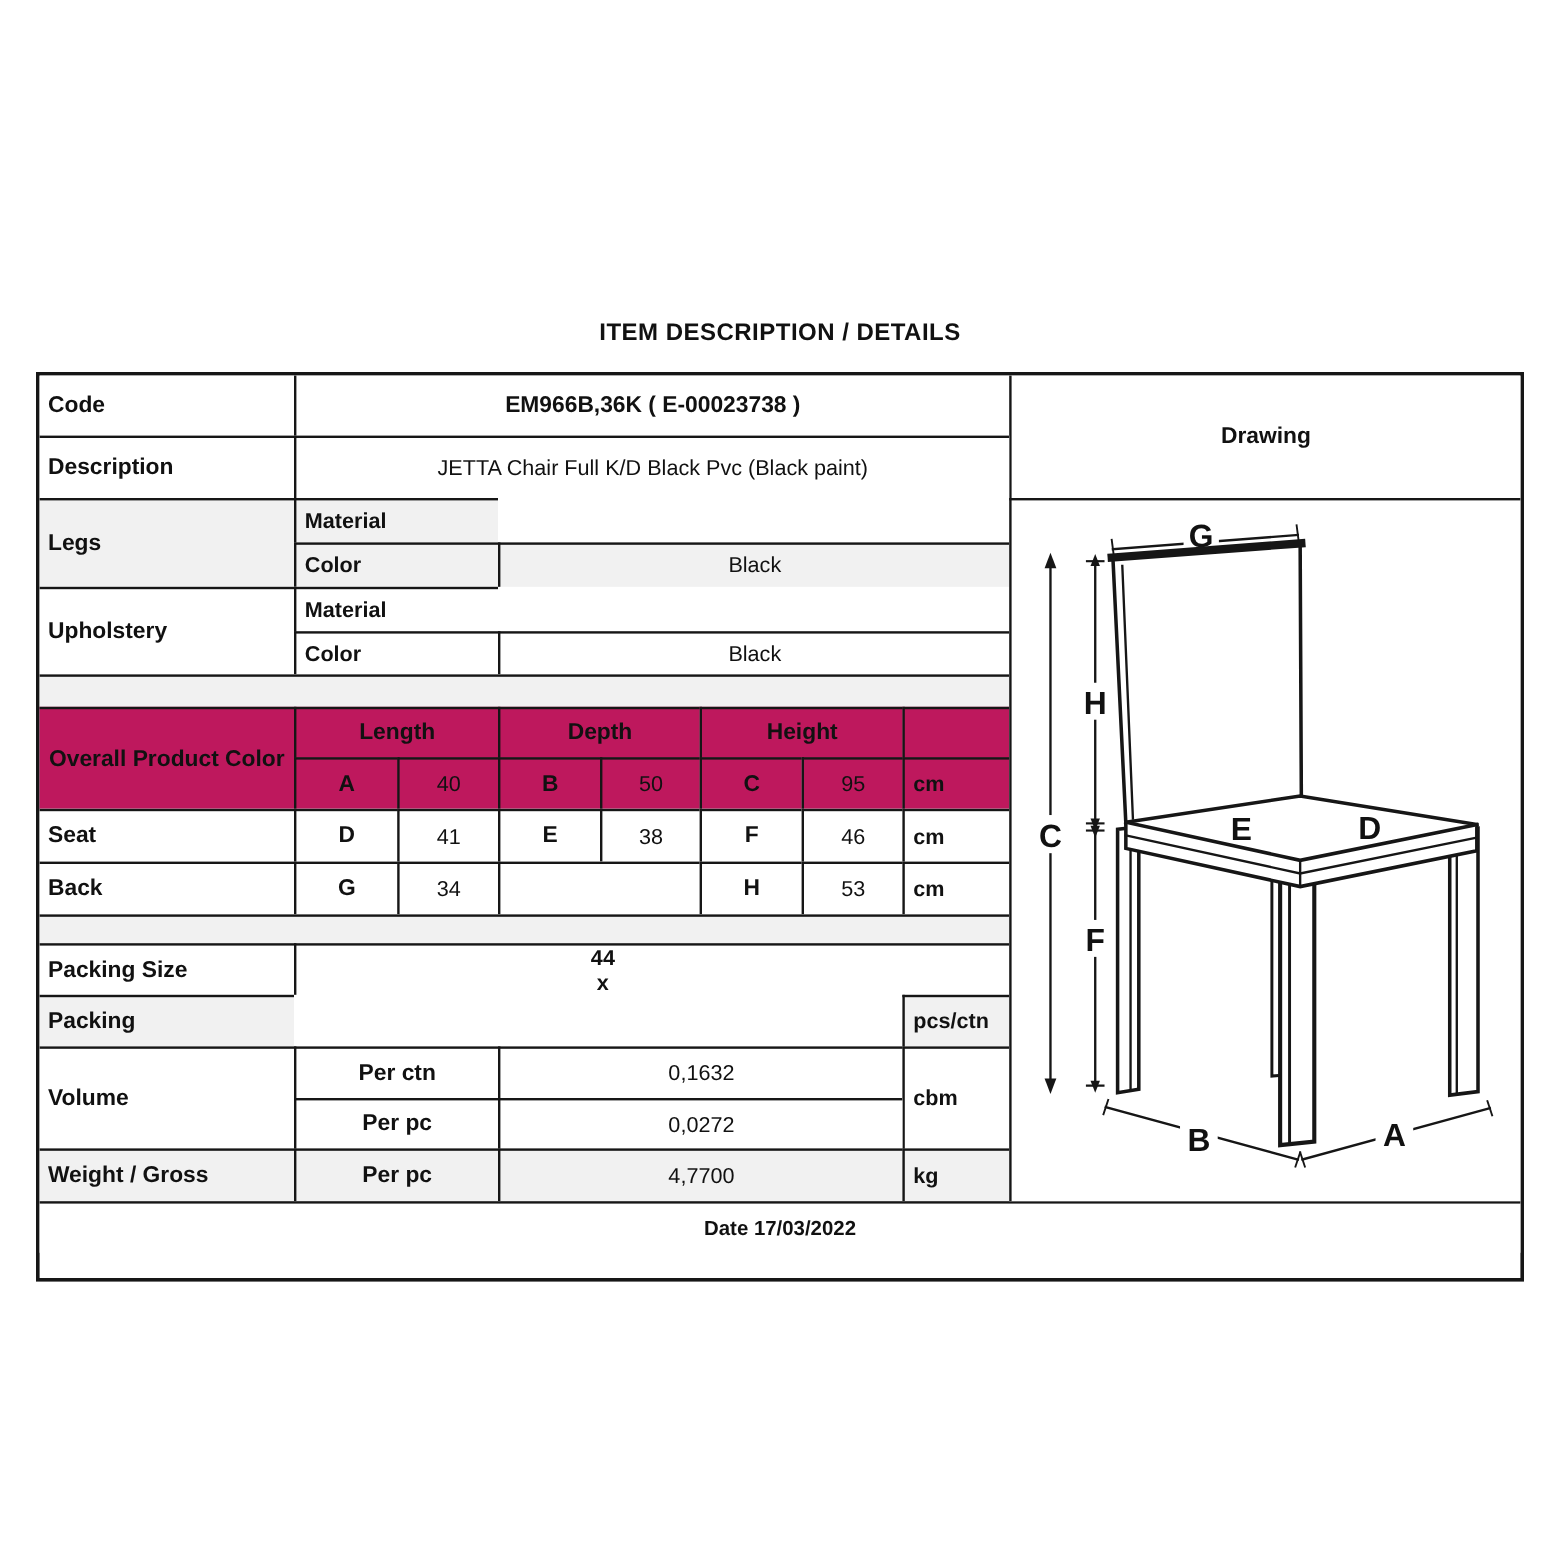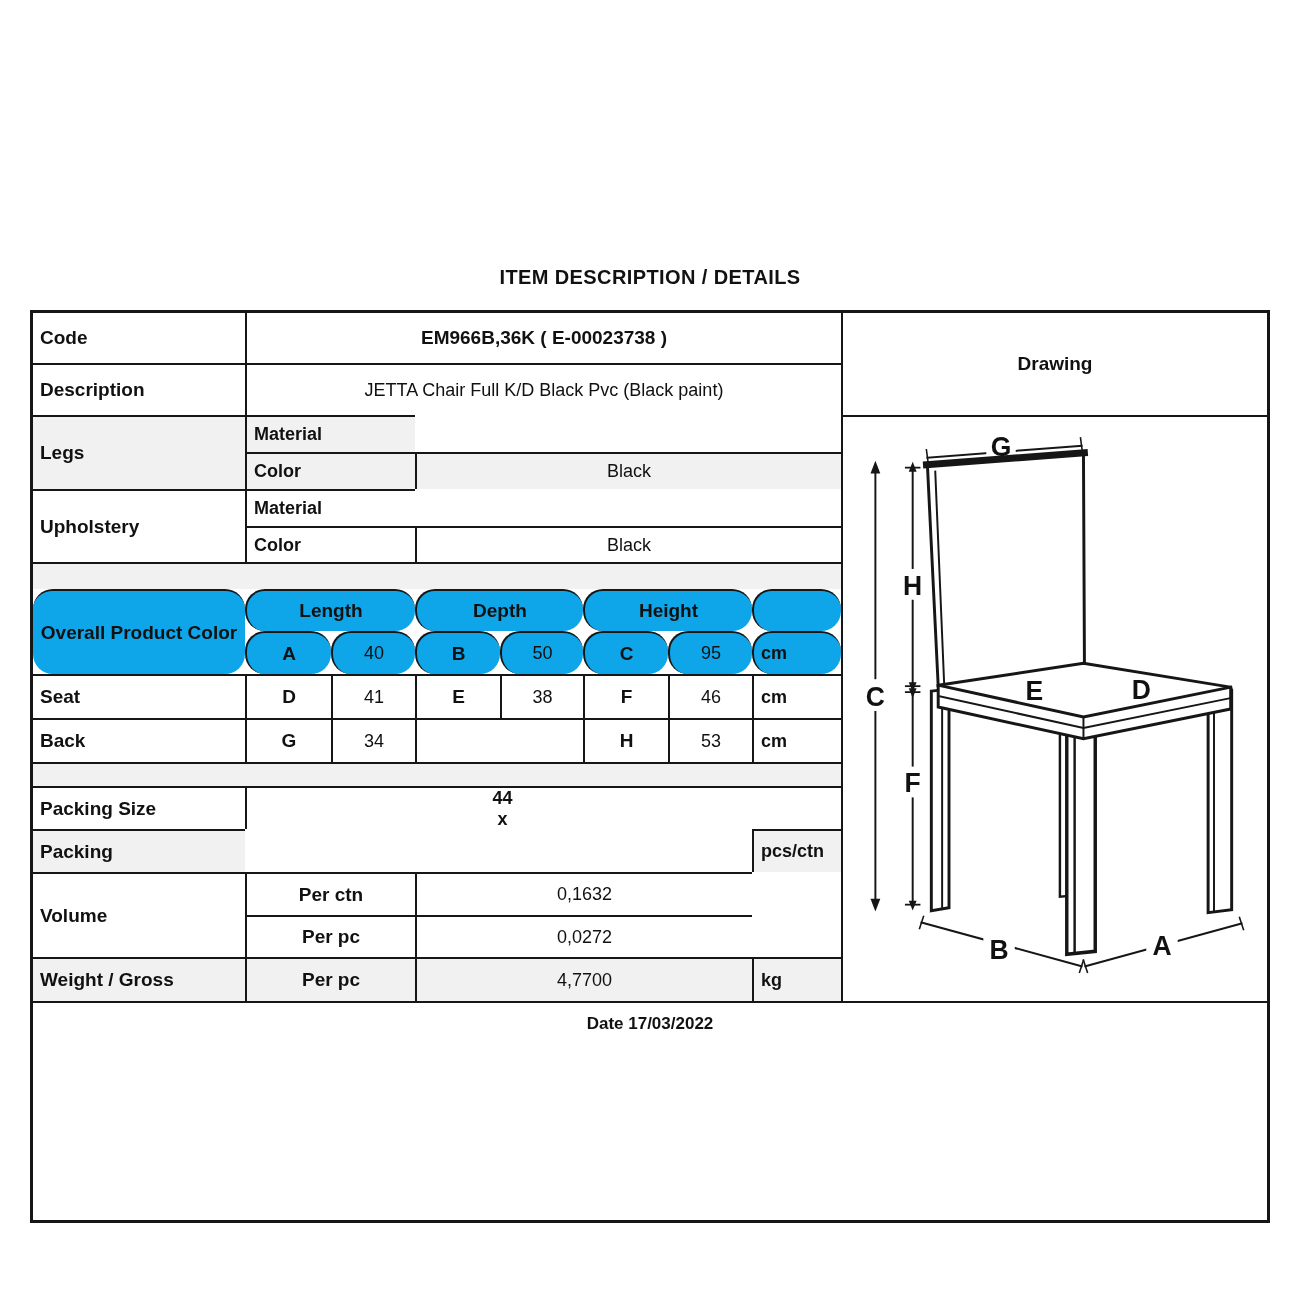--- a/index.html
+++ b/index.html
@@ -1,29 +1,29 @@
 <!DOCTYPE html>
 <html><head>
 <meta charset="utf-8">
 <style>
   html,body{margin:0;padding:0;background:#ffffff;}
   body{width:1300px;height:1300px;position:relative;font-family:"Liberation Sans",sans-serif;color:#111;}
   .page-title{position:absolute;left:30px;top:266px;width:1240px;text-align:center;
     font-size:20px;font-weight:bold;letter-spacing:.4px;}
-  .spec-table{position:absolute;left:30px;top:310px;width:1240px;height:913px;box-sizing:border-box;
+  .spec-table{position:absolute;left:30px;top:310px;width:1240px;height:758px;box-sizing:border-box;
     border:3px solid #161616;display:grid;
     grid-template-columns:212px 86px 84px 85px 83px 85px 84px 89px 426px;
     grid-template-rows:50px 52px 37px 37px 37px 36px 27px 42px 43px 44px 44px 24px 43px 43px 43px 42px 44px 43px;}
   .cell{box-sizing:border-box;border-left:2px solid #161616;border-top:2px solid #161616;
     display:flex;align-items:center;overflow:hidden;font-size:18px;background:#fff;}
   .nl{border-left:none;} .nt{border-top:none;}
   .b{font-weight:bold;} .fs19{font-size:19px;}
   .center{justify-content:center;text-align:center;}
   .left{padding-left:7px;}
-  .gray{background:#f1f1f1;} .yellow{background:#0ea5e9;border-radius:20px;}
+  .gray{background:#f1f1f1;} .yellow{background:#be185d;}
   .wrapc{flex-direction:column;justify-content:center;line-height:1.25;}
   .packrow{width:80%;margin-left:3%;display:flex;justify-content:space-between;align-items:center;flex-direction:column;}
   .drawing-canvas{padding:0;align-items:stretch;}
   .drawing-canvas svg{width:100%;height:100%;display:block;}
   svg text{font-family:"Liberation Sans",sans-serif;font-weight:bold;font-size:27px;fill:#111;text-anchor:middle;}
 </style>
 </head>
 <body>
 
 <div class="page-title">ITEM DESCRIPTION / DETAILS</div>
@@ -93,20 +93,21 @@
       <span class="b">cm</span>
     </div>
   </div>
 
   <div class="cell nl b fs19 left gray" style="grid-area:14/1/15/2">Packing</div>
   <div class="cell b left gray" style="grid-area:14/8/15/9">pcs/ctn</div>
 
   <div class="cell nl b fs19 left" style="grid-area:15/1/17/2">Volume</div>
   <div class="cell b fs19 center" style="grid-area:15/2/16/4">Per ctn</div>
   <div class="cell center" style="grid-area:15/4/16/8">0,1632</div>
+  <div class="cell b left" style="grid-area:15/8/17/9">cbm</div>
   <div class="cell b fs19 center" style="grid-area:16/2/17/4">Per pc</div>
   <div class="cell center" style="grid-area:16/4/17/8">0,0272</div>
 
   <div class="cell nl b fs19 left gray" style="grid-area:17/1/18/2">Weight / Gross</div>
   <div class="cell b fs19 center gray" style="grid-area:17/2/18/4">Per pc</div>
   <div class="cell center gray" style="grid-area:17/4/18/8">4,7700</div>
   <div class="cell b left gray" style="grid-area:17/8/18/9">kg</div>
 
   <div class="cell nl b center" style="grid-area:18/1/19/10;font-size:17px">Date 17/03/2022</div>
 

